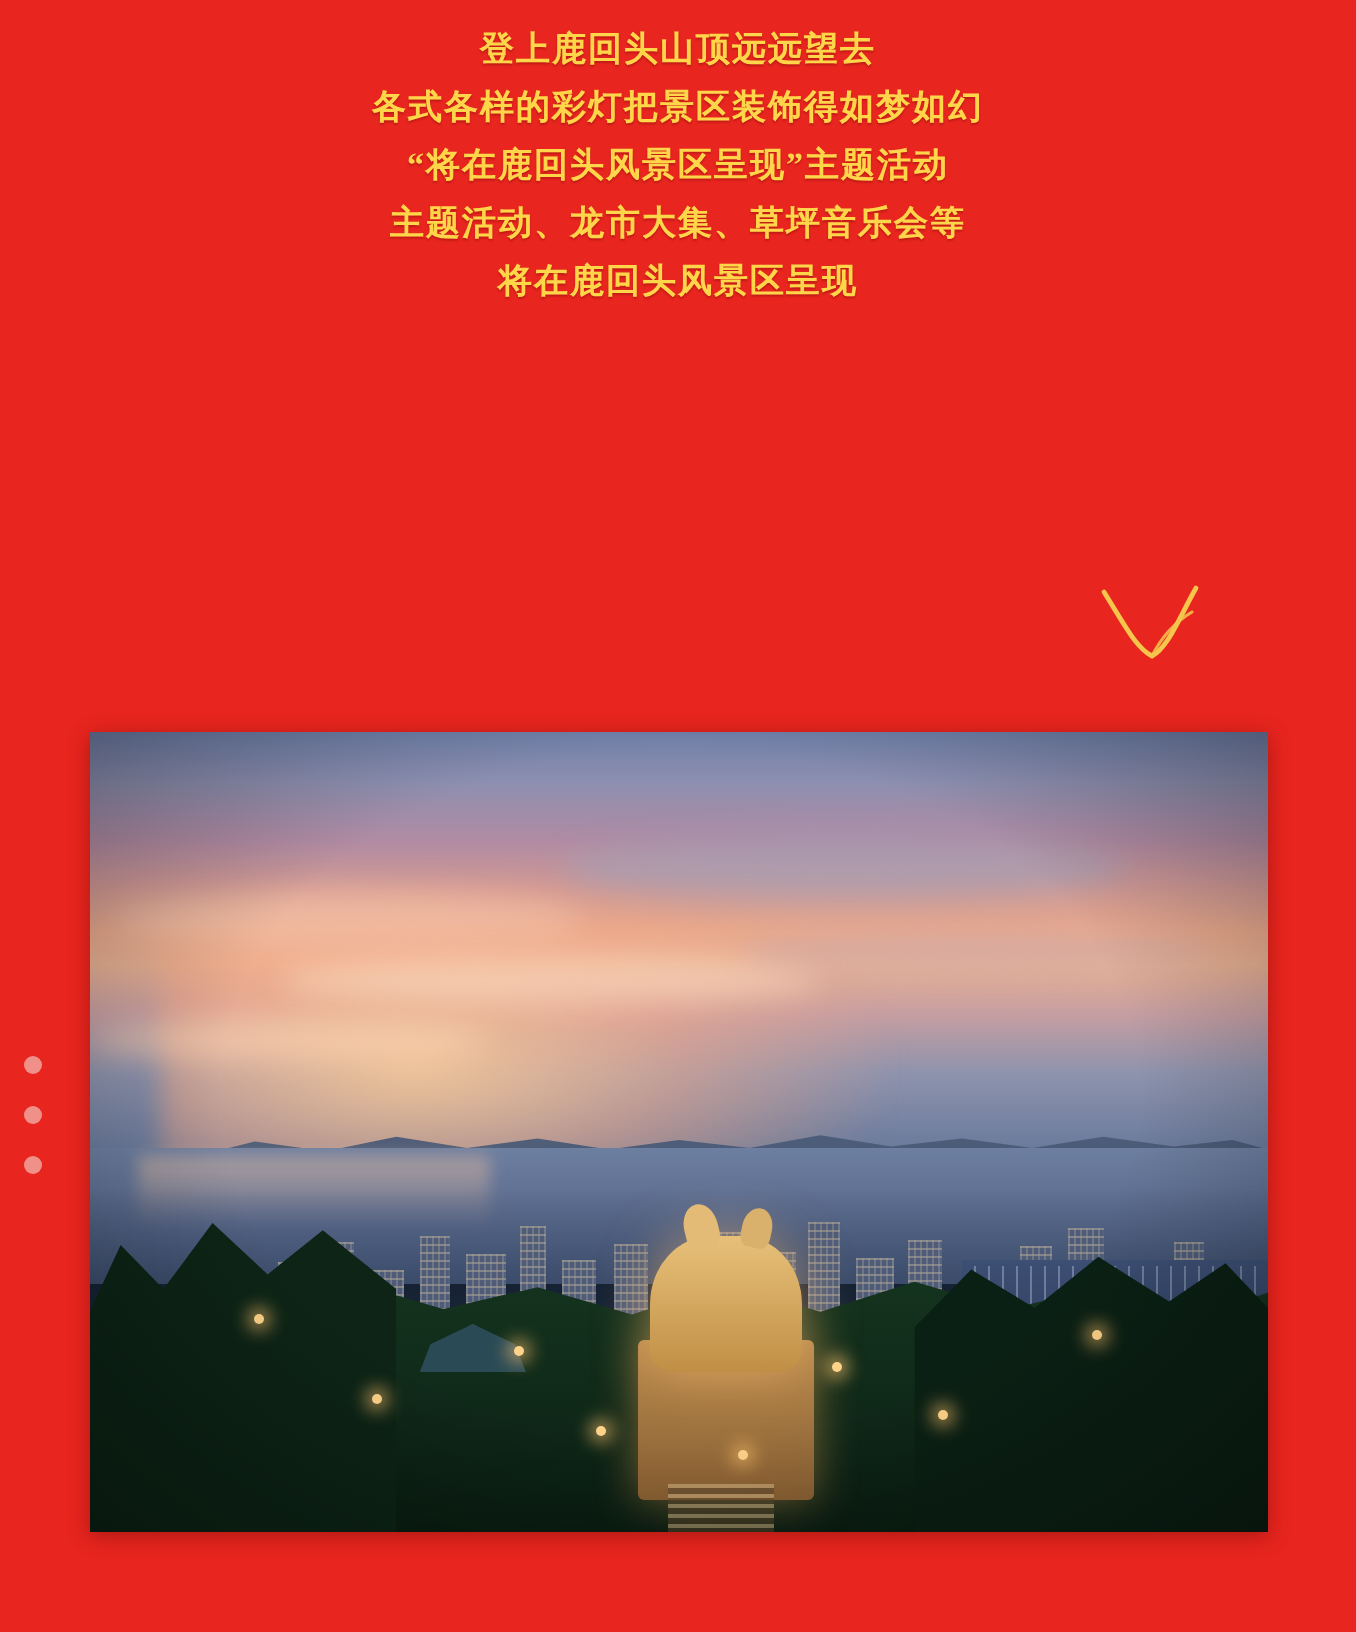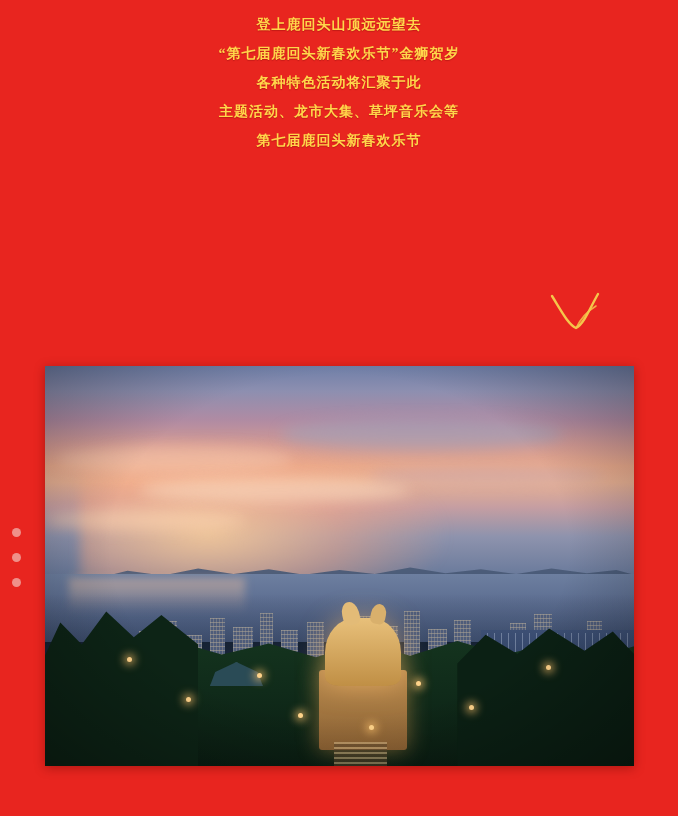--- a/index.html
+++ b/index.html
@@ -15,21 +15,21 @@
     position: relative;
   }
 
   
   .poster-text {
     padding-top: 10px;
     text-align: center;
   }
   .poster-line {
     color: #ffd64a;
-    font-size: 14px;
+    font-size: 17px;
     font-weight: bold;
     line-height: 29px;
     letter-spacing: 1px;
     white-space: nowrap;
     text-shadow: 0 1px 1px rgba(120, 10, 5, 0.35);
   }
 
   
   .flourish {
     position: absolute;
@@ -267,24 +267,24 @@
     position: absolute;
     inset: 0;
     background: radial-gradient(ellipse at 50% 45%, rgba(0,0,0,0) 55%, rgba(0,0,0,.35) 100%);
   }
 </style>
 </head>
 <body>
 
 <div class="poster-text">
   <div class="poster-line">登上鹿回头山顶远远望去</div>
-  <div class="poster-line">“第七届鹿回头新春欢乐节”金狮贺岁</div>
-  <div class="poster-line">各种特色活动将汇聚于此</div>
+  <div class="poster-line">各式各样的彩灯把景区装饰得如梦如幻</div>
+  <div class="poster-line">“将在鹿回头风景区呈现”主题活动</div>
   <div class="poster-line">主题活动、龙市大集、草坪音乐会等</div>
-  <div class="poster-line">第七届鹿回头新春欢乐节</div>
+  <div class="poster-line">将在鹿回头风景区呈现</div>
 </div>
 
 <svg class="flourish" viewBox="0 0 60 44">
   <path d="M6 6 C16 22, 22 34, 30 38 C38 34, 44 18, 52 4" fill="none" stroke="#f5c64b" stroke-width="2.4" stroke-linecap="round"></path>
   <path d="M30 38 C34 30, 40 22, 50 16" fill="none" stroke="#f5c64b" stroke-width="1.6" stroke-linecap="round" opacity=".85"></path>
 </svg>
 
 <div class="dot-rail">
   <span class="dot"></span>
   <span class="dot"></span>

